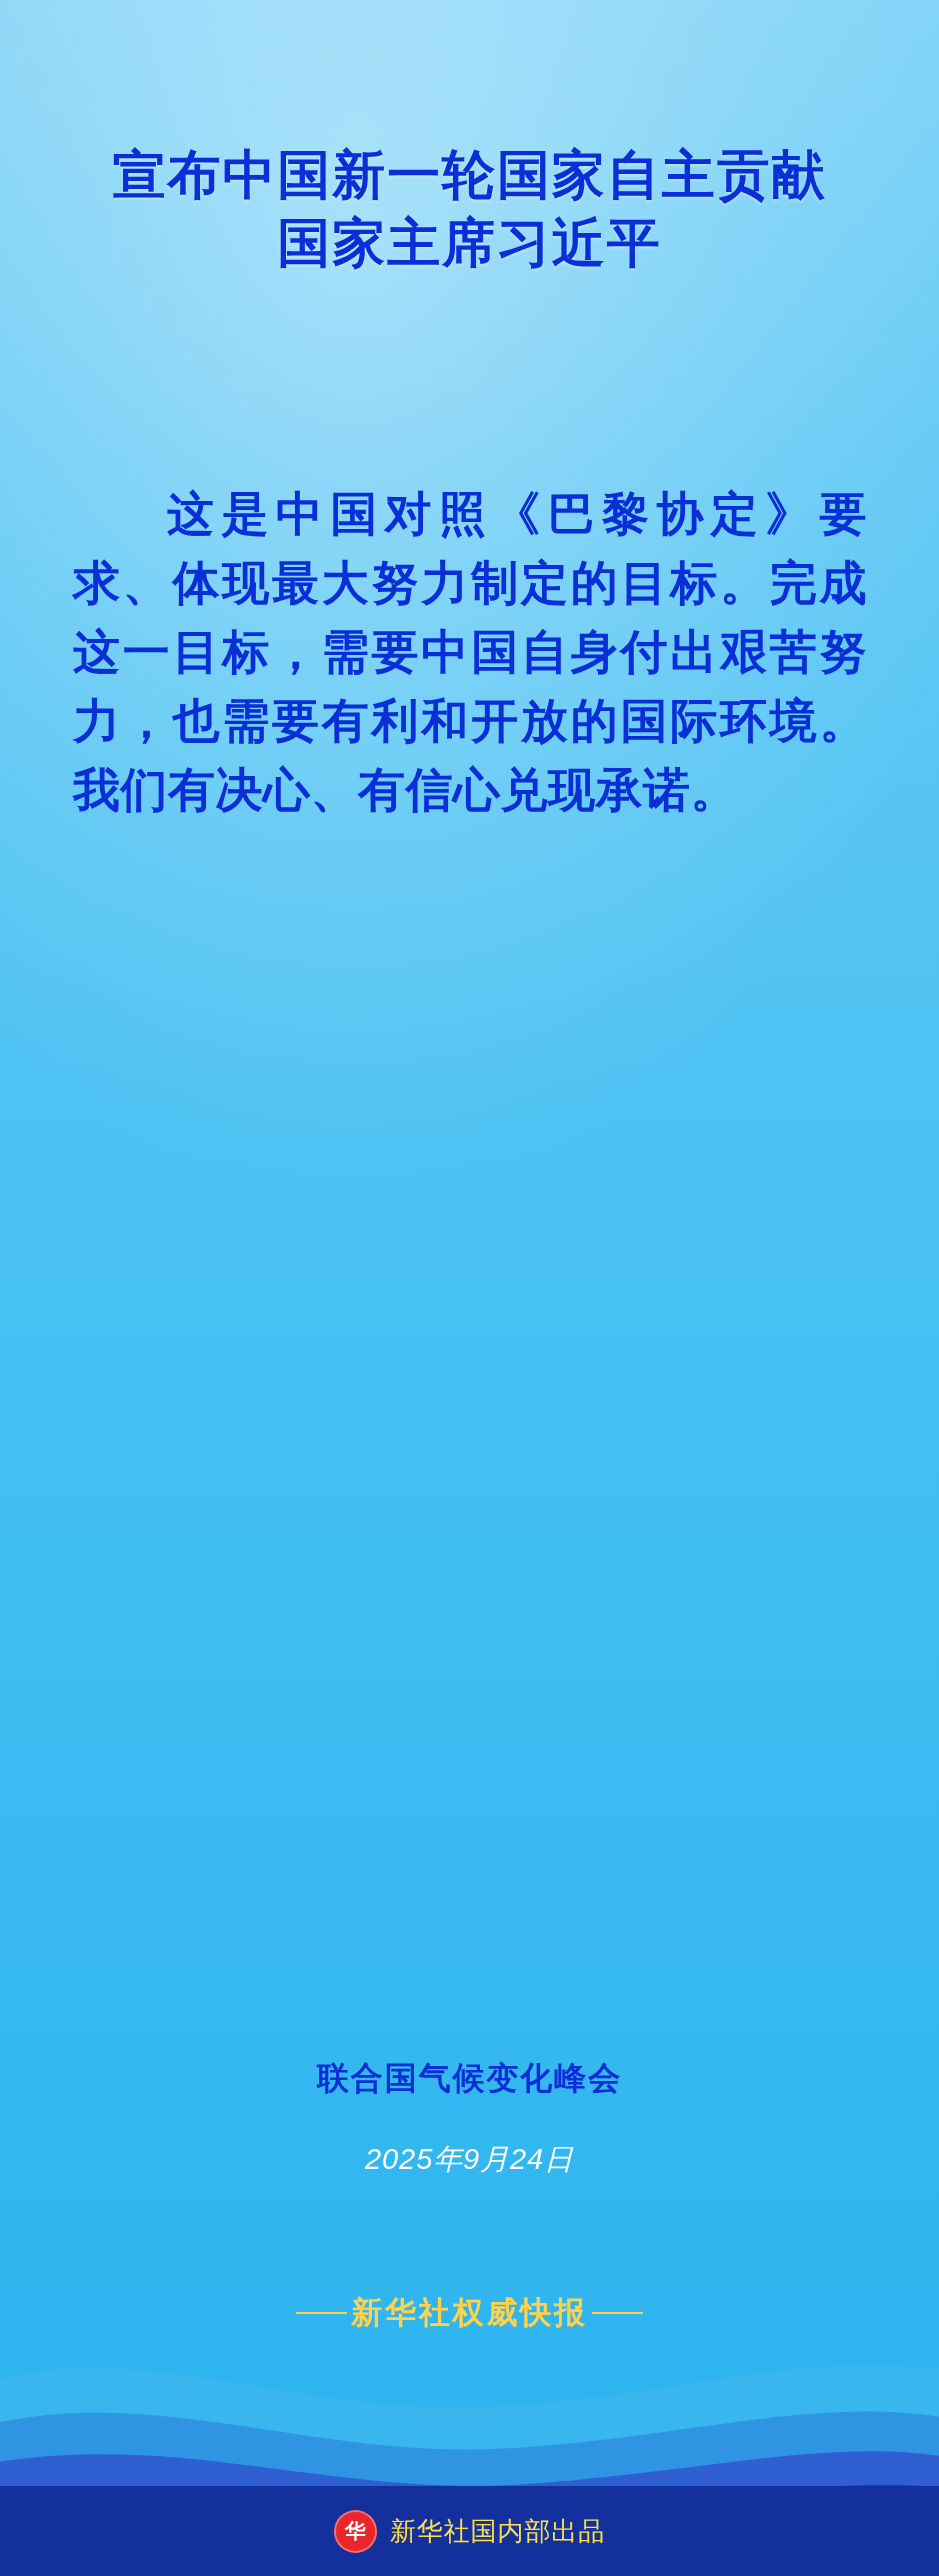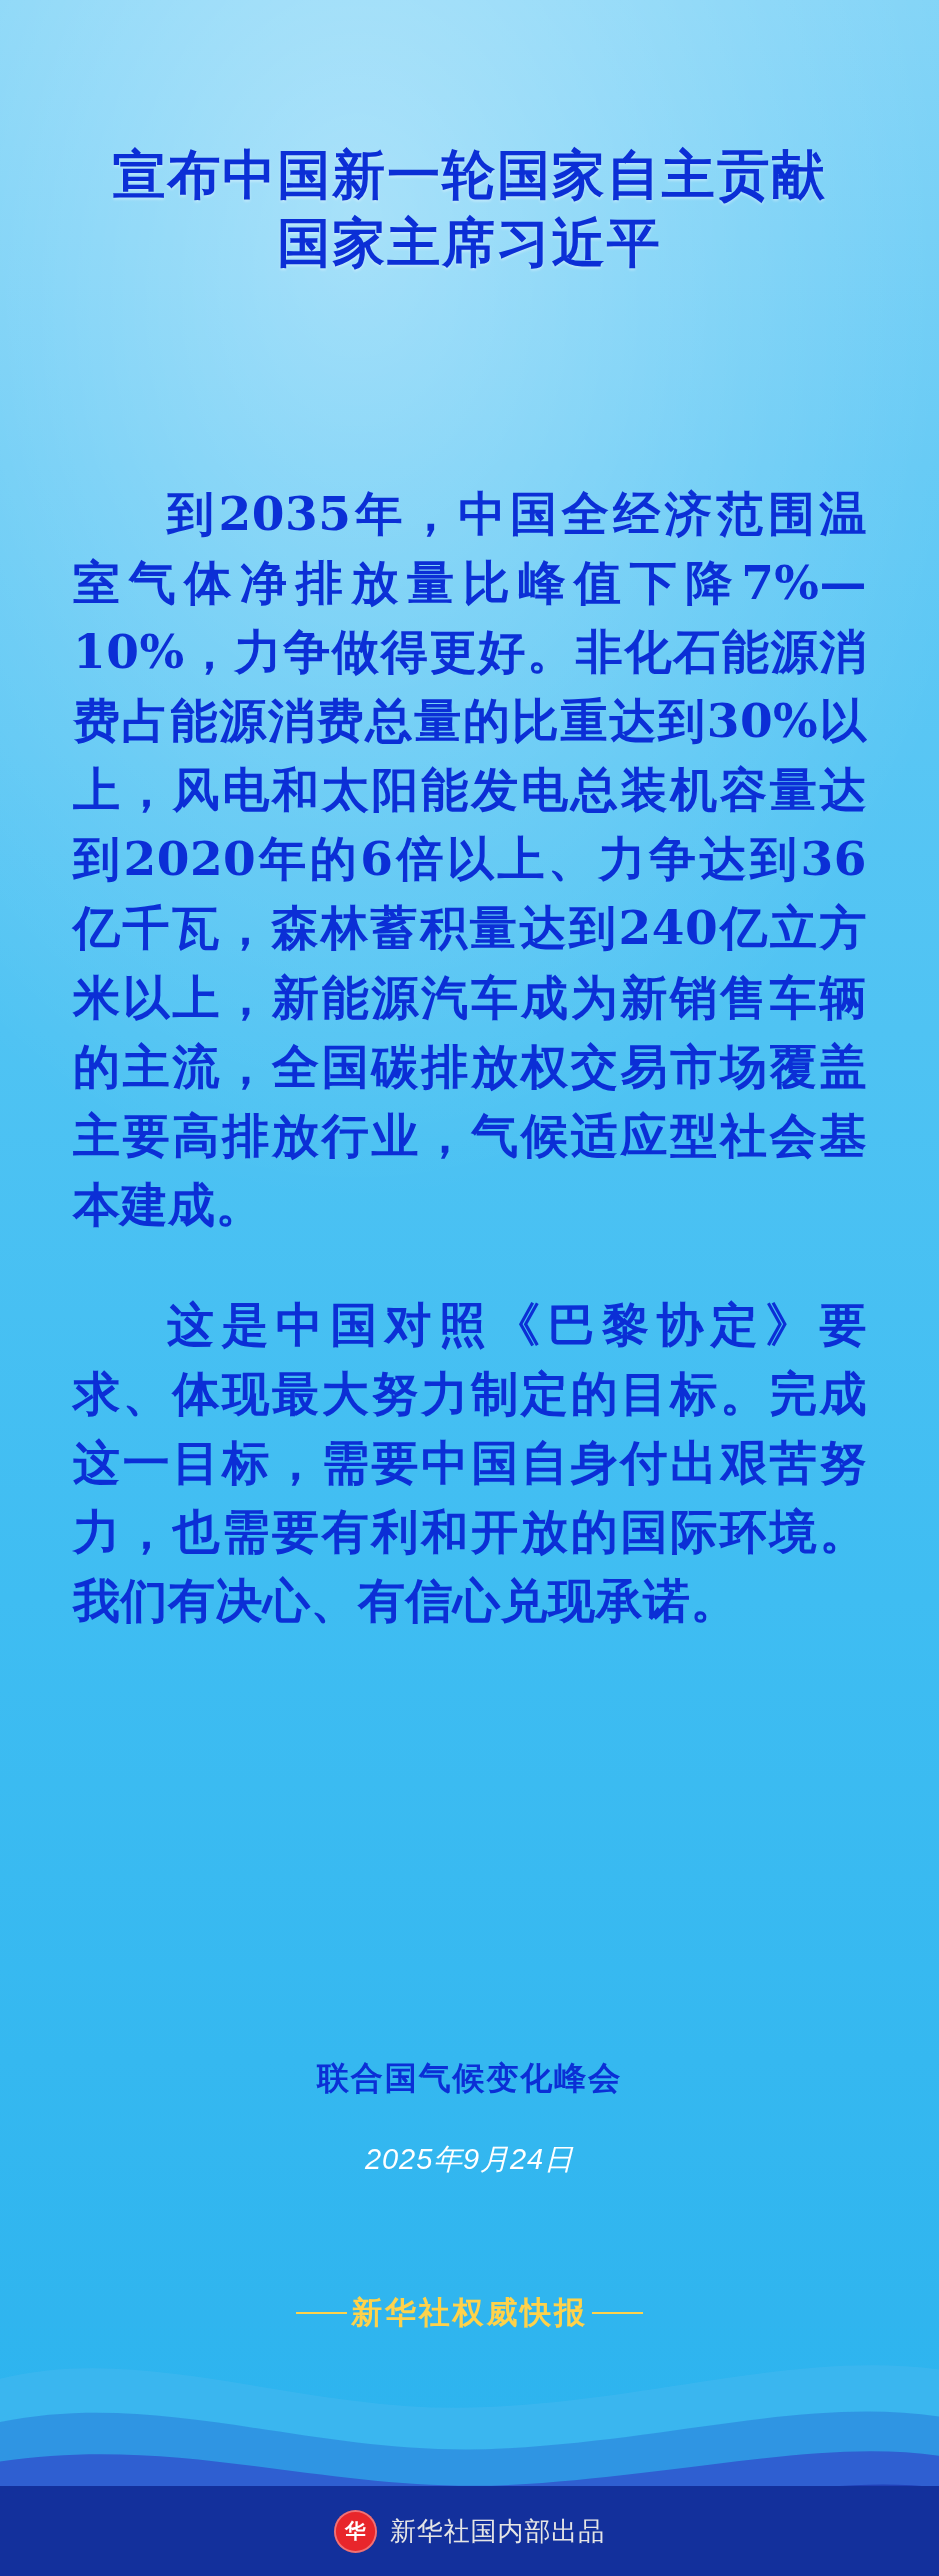--- a/index.html
+++ b/index.html
@@ -134,38 +134,37 @@
     justify-content: center;
     box-shadow: 0 0 0 1.9px rgba(255,255,255,0.35) inset;
   }
   .logo-inner {
     color: #ffffff;
     font-size: 20.7px;
     font-weight: bold;
     line-height: 1;
   }
   .bottombar-text {
-    color: #e5e5e5;
+    color: #fde047;
     font-size: 26px;
     letter-spacing: 0.9px;
   }
 </style>
 </head>
 <body>
 
 <div id="poster">
   <div id="sheen"></div>
 
   <div id="header">
     <div class="headline">宣布中国新一轮国家自主贡献</div>
     <div class="headline">国家主席习近平</div>
   </div>
 
   <div id="body-copy">
-    <p class="para">到2035年，中国全经济范围温室气体净排放量比峰值下降7%—10%，力争做得更好。非化石能源消费占能源消费总量的比重达到30%以上，风电和太阳能发电总装机容量达到2020年的6倍以上、力争达到36亿千瓦，森林蓄积量达到240亿立方米以上，新能源汽车成为新销售车辆的主流，全国碳排放权交易市场覆盖主要高排放行业，气候适应型社会基本建成。</p>
     <p class="para">这是中国对照《巴黎协定》要求、体现最大努力制定的目标。完成这一目标，需要中国自身付出艰苦努力，也需要有利和开放的国际环境。我们有决心、有信心兑现承诺。</p>
   </div>
 
   <div id="footer-block">
     <div class="event-name">联合国气候变化峰会</div>
     <div class="event-date">2025年9月24日</div>
   </div>
 
   <div id="brandline">
     <span class="dash"></span>

